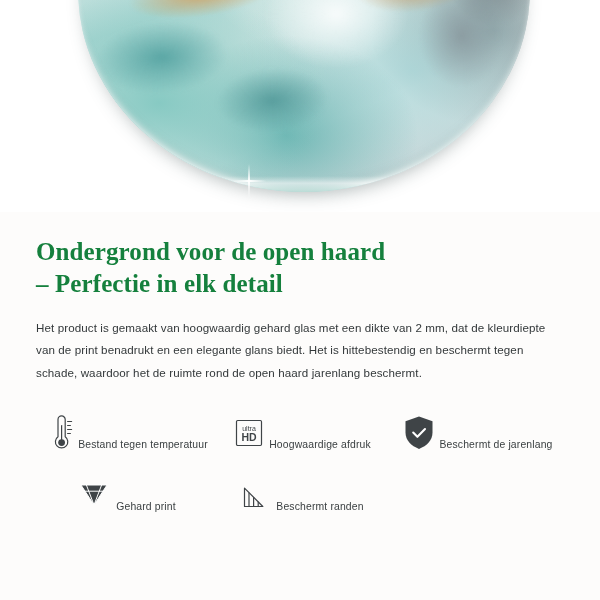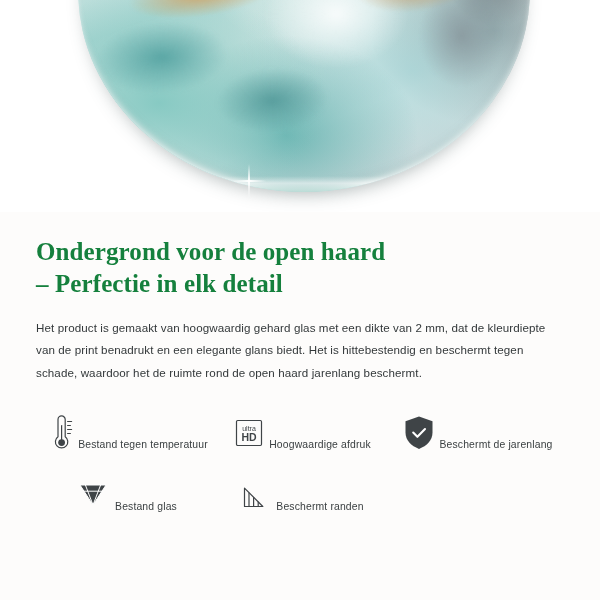--- a/index.html
+++ b/index.html
@@ -267,21 +267,21 @@
       </div>
 
       <div class="feature">
         <div class="icon-wrap">
           <svg width="44" height="40" viewBox="0 0 44 40" aria-hidden="true">
             <path class="fill-dark" d="M9 10h26l-13 20z"></path>
             <path d="M9 10h26M14.4 10l7.6 20M29.6 10l-7.6 20M9 10l13 20M35 10 22 30" fill="none" stroke="#ffffff" stroke-width="1"></path>
             <path d="M12.2 16.2h19.6" fill="none" stroke="#ffffff" stroke-width="1"></path>
           </svg>
         </div>
-        <div class="caption">Bestand glas</div>
+        <div class="caption">Gehard print</div>
       </div>
 
       <div class="feature">
         <div class="icon-wrap">
           <svg width="40" height="40" viewBox="0 0 40 40" aria-hidden="true">
             <path class="stroke" d="M8.5 31.5V13.2L26.8 31.5z"></path>
             <path class="stroke" d="M13 31.5 13 18M17.6 31.5 17.6 22.6M22.2 31.5 22.2 27.2"></path>
           </svg>
         </div>
         <div class="caption">Beschermt randen</div>

